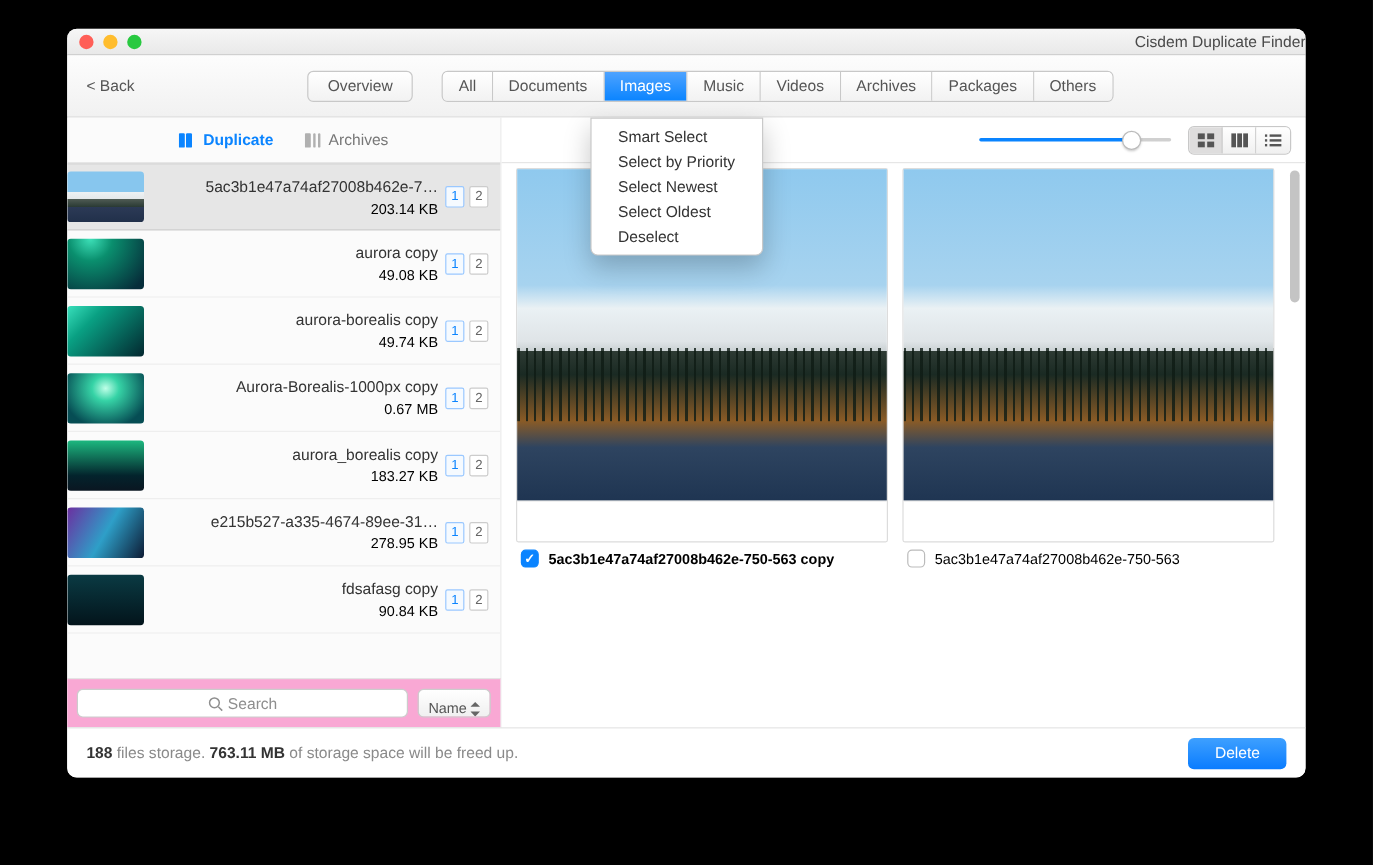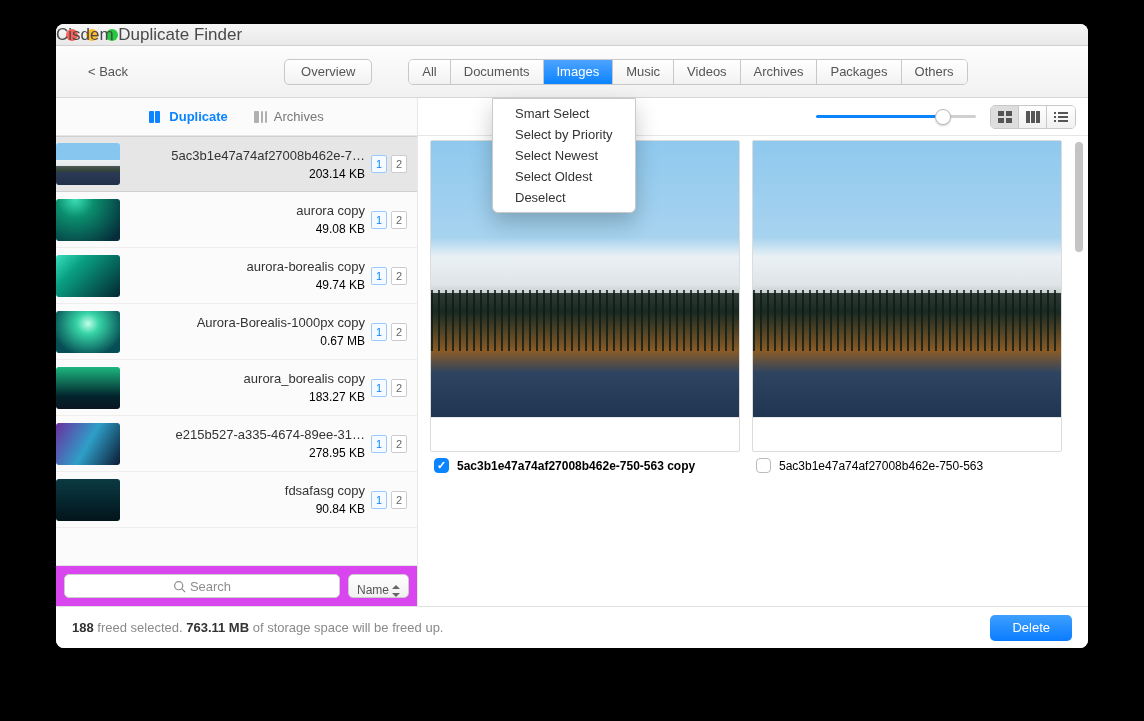--- a/index.html
+++ b/index.html
@@ -25,31 +25,31 @@
   border-bottom: 1px solid #d0d0d0;
   display: flex;
   align-items: center;
   position: relative;
 }
 .traffic { display: flex; gap: 8px; padding-left: 10px; }
 .tl-btn { width: 12px; height: 12px; border-radius: 50%; }
 .tl-close { background: #ff5f57; }
 .tl-min   { background: #ffbd2e; }
 .tl-max   { background: #28c940; }
-.titlebar-title { position: absolute; left:0; right:0; text-align:left; font-size:17px; color:#4a4a4a; }
+.titlebar-title { position: absolute; left:0; right:0; text-align:right; font-size:13px; color:#4a4a4a; }
 
 
 .toolbar {
   height: 52px;
   background: linear-gradient(#fdfdfd,#f1f1f1);
   border-bottom: 1px solid #d6d6d6;
   display: flex;
   align-items: center;
-  padding: 0 32px;
-  gap: 26px;
+  padding: 0 16px;
+  gap: 14px;
 }
 .back-btn {
   font-size: 13px; color: #555; cursor: pointer;
   background: none; border: none;
 }
 .overview-btn {
   height: 26px;
   padding: 0 16px;
   font-size: 13px;
   color: #555;
@@ -154,21 +154,21 @@
   border: 1px solid #ccc;
   border-radius: 2px;
   background: #fff;
 }
 .pill.blue { color: #0a84ff; border-color: #9ac8ff; background:#f5faff; }
 
 .sidebar-footer {
   border-top: 1px solid #e4e4e4;
   padding: 8px 8px;
   display: flex; gap: 8px;
-  background: #d946ef;
+  background: #f9a8d4;
 }
 .search {
   flex:1; height: 24px;
   border: 1px solid #ccc; border-radius: 5px;
   background: #fff;
   display:flex; align-items:center; justify-content:center;
   font-size: 13px; color:#8e8e8e;
 }
 .sort-btn {
   height: 24px; padding:0 8px;
@@ -491,18 +491,18 @@
           <div>Select Newest</div>
           <div>Select Oldest</div>
           <div>Deselect</div>
         </div>
     </div>
 
   </div>
 
   <div class="statusbar">
     <span>
-      <b>188</b><span> freed selected. </span><b>763.11 MB</b><span> of storage space will be freed up.</span>
+      <b>188</b><span> files storage. </span><b>763.11 MB</b><span> of storage space will be freed up.</span>
     </span>
     <button class="delete-btn">Delete</button>
   </div>
 
 </div>
 
 </body></html>

